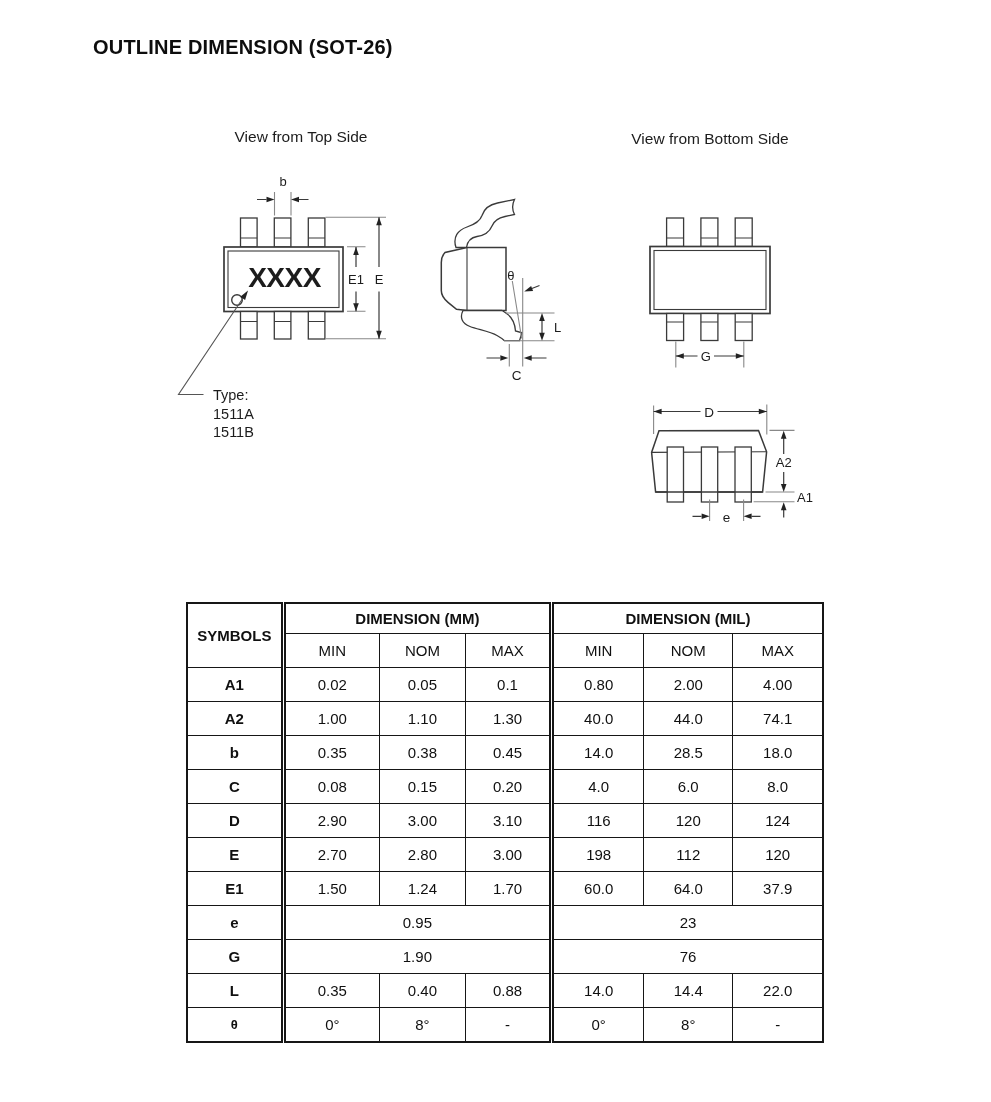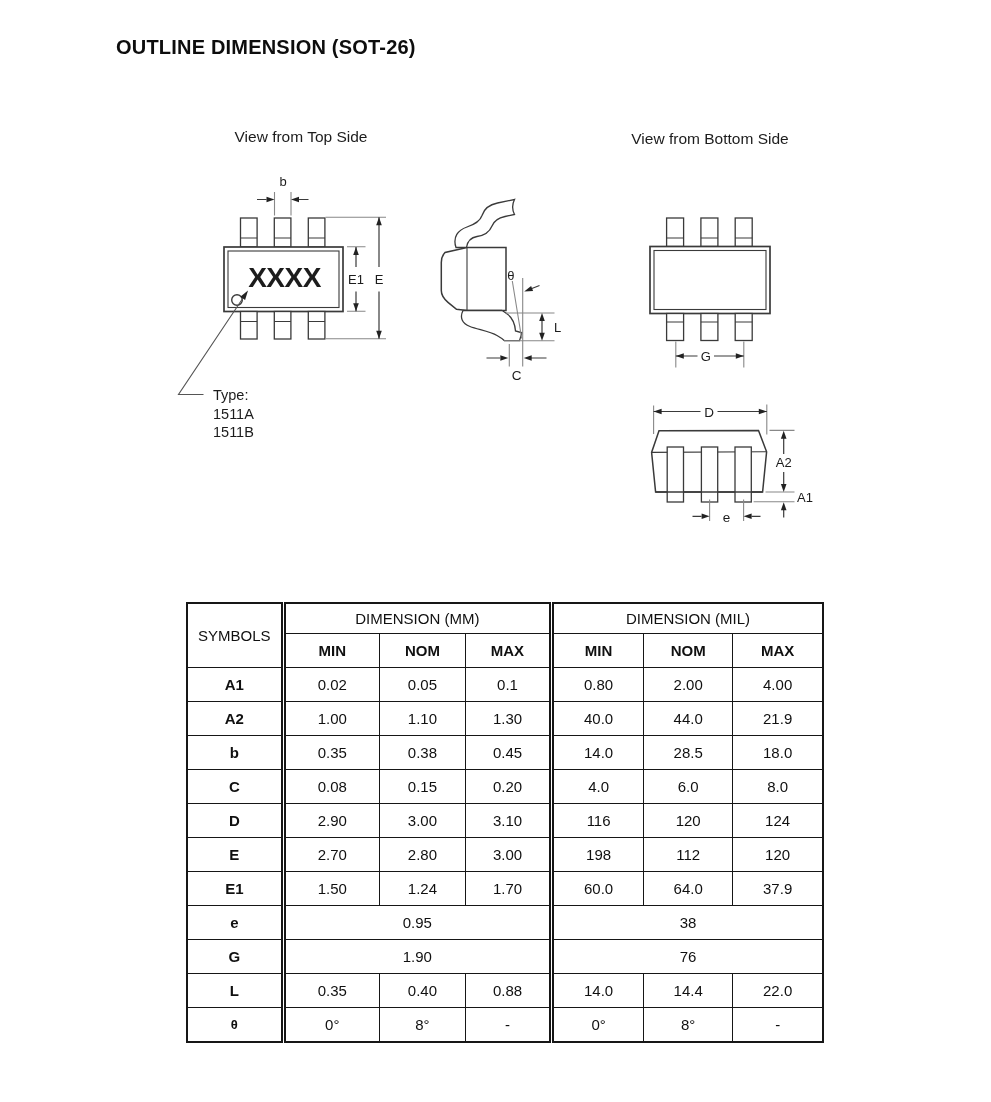--- a/index.html
+++ b/index.html
@@ -1,36 +1,36 @@
 <!DOCTYPE html>
 <html><head>
 <meta charset="utf-8">
 <style>
   html,body{margin:0;padding:0;background:#ffffff;}
   body{width:991px;height:1102px;position:relative;font-family:"Liberation Sans","DejaVu Sans",sans-serif;color:#111;}
-  .page-title{position:absolute;left:116px;top:36px;font-size:20px;font-weight:bold;color:#0d0d0d;letter-spacing:.2px;}
+  .page-title{position:absolute;left:93px;top:36px;font-size:20px;font-weight:bold;color:#0d0d0d;letter-spacing:.2px;}
   svg{position:absolute;left:0;top:0;}
   svg text{fill:#1c1c1c;}
   .cap{font-size:15.5px;}
   .dim{font-size:13px;}
   .dim2{font-size:13.5px;}
   .mark{font-size:28px;font-weight:bold;letter-spacing:-.5px;}
   .typ{font-size:14.5px;}
   .outl{fill:#ffffff;stroke:#3a3a3a;stroke-width:1.5;}
   .outl2{fill:none;stroke:#3a3a3a;stroke-width:1.1;}
   .pin{fill:#ffffff;stroke:#3a3a3a;stroke-width:1.3;}
   .thin{stroke:#888;stroke-width:1.1;fill:none;}
   .dimln{stroke:#3a3a3a;stroke-width:1.2;fill:none;}
   .ah{fill:#222;stroke:none;}
   
   .dim-table{position:absolute;left:186px;top:602px;border-collapse:collapse;table-layout:fixed;width:638px;}
   .dim-table th,.dim-table td{border:1.5px solid #161616;text-align:center;vertical-align:middle;padding:0;font-size:15px;color:#101010;height:33px;background:#fff;}
   .dim-table{border:2px solid #161616;}
-  .dim-table thead tr.h1 th{height:29px;font-weight:normal;border-radius:12px;}
-  .dim-table thead tr.h2 th{height:33px;font-weight:bold;}
+  .dim-table thead tr.h1 th{height:29px;font-weight:bold;border-radius:12px;}
+  .dim-table thead tr.h2 th{height:33px;font-weight:normal;}
   .dim-table th.symhead{font-weight:bold;margin-left:36px;}
   .dim-table td.sym{font-weight:bold;}
   .dim-table td.small-sym{font-size:13px;}
   .sec{border-left-style:double !important;border-left-width:5px !important;border-left-color:#161616 !important;}
 </style>
 </head>
 <body>
 
 <div class="page-title">OUTLINE DIMENSION (SOT-26)</div>
 
@@ -209,21 +209,21 @@
         <td>2.00</td>
         <td>4.00</td>
       </tr>
       <tr>
         <td class="sym">A2</td>
         <td class="sec">1.00</td>
         <td>1.10</td>
         <td>1.30</td>
         <td class="sec">40.0</td>
         <td>44.0</td>
-        <td>21.9</td>
+        <td>74.1</td>
       </tr>
       <tr>
         <td class="sym">b</td>
         <td class="sec">0.35</td>
         <td>0.38</td>
         <td>0.45</td>
         <td class="sec">14.0</td>
         <td>28.5</td>
         <td>18.0</td>
       </tr>
@@ -259,21 +259,21 @@
         <td class="sec">1.50</td>
         <td>1.24</td>
         <td>1.70</td>
         <td class="sec">60.0</td>
         <td>64.0</td>
         <td>37.9</td>
       </tr>
       <tr>
         <td class="sym">e</td>
         <td class="sec" colspan="3">0.95</td>
-        <td class="sec" colspan="3">38</td>
+        <td class="sec" colspan="3">23</td>
       </tr>
       <tr>
         <td class="sym">G</td>
         <td class="sec" colspan="3">1.90</td>
         <td class="sec" colspan="3">76</td>
       </tr>
       <tr>
         <td class="sym">L</td>
         <td class="sec">0.35</td>
         <td>0.40</td>

